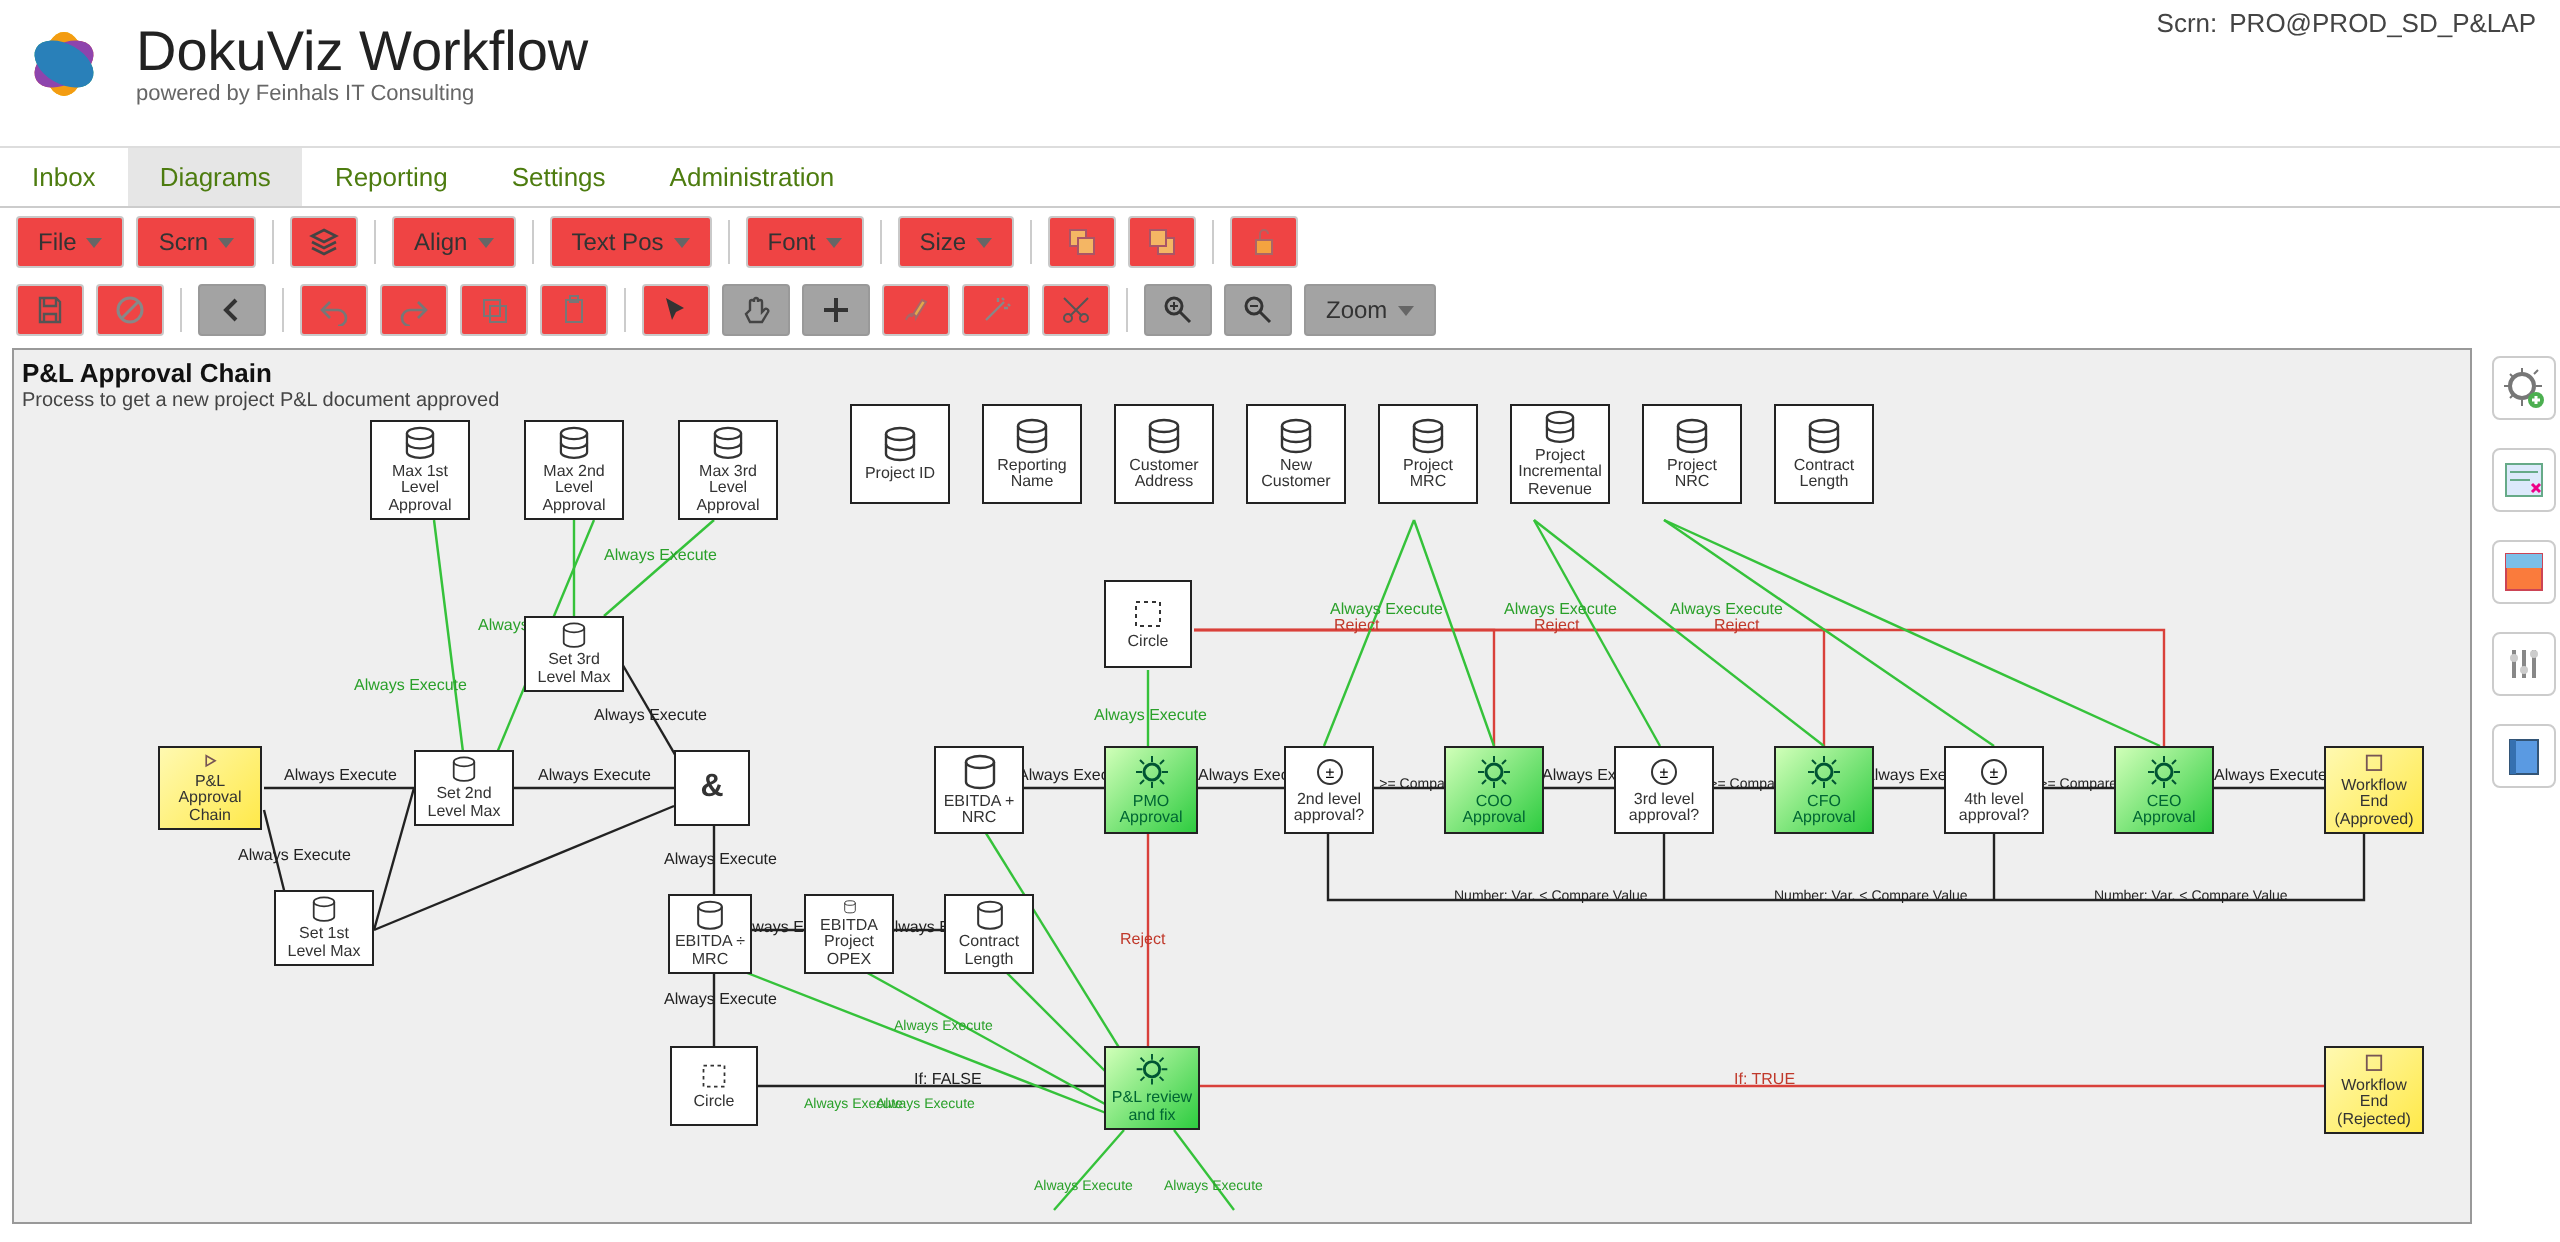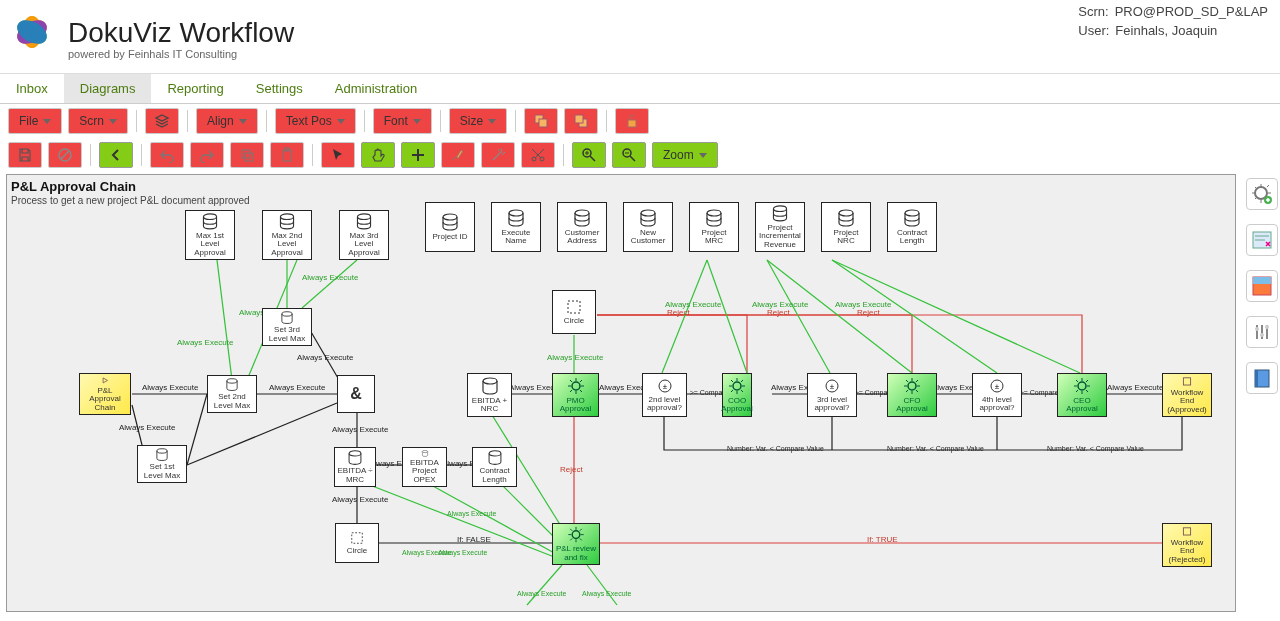--- a/index.html
+++ b/index.html
@@ -1,39 +1,39 @@
 <!DOCTYPE html>
 <html><head>
 <meta charset="utf-8">
 <style>
 html,body{margin:0;padding:0;font-family:"Helvetica Neue",Arial,sans-serif;font-size:13px;color:#333;background:#fff;width:1280px;height:621px;overflow:hidden}
 *{box-sizing:border-box}
 
 #hdr{display:flex;align-items:flex-start;padding:4px 4px 0 4px;height:74px;border-bottom:1px solid #ddd}
-#logo-blk{display:flex;align-items:flex-end;gap:8px}
+#logo-blk{display:flex;align-items:center;gap:8px}
 #logo-mark{width:56px;height:56px;position:relative}
 #logo-mark svg{width:100%;height:100%}
 #logo-txt{line-height:1}
 #logo-title{font-size:28px;font-weight:300;color:#222}
 #logo-sub{font-size:11px;color:#666;margin-top:2px}
 #hdr-right{margin-left:auto;text-align:left;font-size:13px;color:#444;padding-right:8px}
 #hdr-right .row{margin-bottom:4px;display:flex;align-items:center;gap:6px;justify-content:flex-end}
 #help{color:#d63384;font-weight:bold;display:inline-block;width:16px;height:16px;border:1.5px solid #d63384;border-radius:50%;text-align:center;line-height:14px;font-size:11px}
 #logout{background:#e6e6e6;border:1px solid #999;border-radius:3px;padding:3px 10px;cursor:pointer;font-size:12px}
 
 #nav{display:flex;height:30px;border-bottom:1px solid #ccc;background:#fff}
 #nav .tab{padding:0 16px;line-height:30px;color:#4d7c0f;cursor:pointer}
 #nav .tab.sel{background:#e6e6e6}
 
 .tbar{display:flex;align-items:center;gap:6px;padding:4px 8px;background:#fff}
 .tbar .btn{height:26px;padding:0 10px;background:#ef4444;border:1px solid #c9c9c9;border-radius:2px;display:flex;align-items:center;gap:5px;cursor:pointer;font-size:12px;color:#333}
 .tbar .btn.icon{width:34px;justify-content:center;padding:0}
 .tbar .btn .caret{width:0;height:0;border-left:4px solid transparent;border-right:4px solid transparent;border-top:5px solid #666}
 .tbar .sep{width:1px;height:22px;background:#ccc;margin:0 2px}
-.tbar .btn.sel{background:#84cc16;border-color:#999}
+.tbar .btn.sel{background:#a3a3a3;border-color:#999}
 .tbar svg{width:16px;height:16px}
 
 #cv-wrap{position:relative;margin:2px 44px 2px 6px;border:1px solid #999;height:438px;background:#efefef;overflow:hidden}
 #cv-title{position:absolute;left:4px;top:4px;font-size:13px;font-weight:bold;color:#111}
 #cv-sub{position:absolute;left:4px;top:20px;font-size:10px;color:#444}
 
 #rpal{position:absolute;right:2px;top:178px;display:flex;flex-direction:column;gap:14px}
 #rpal .p{width:32px;height:32px;border:1px solid #ccc;border-radius:4px;background:#fff;display:flex;align-items:center;justify-content:center;cursor:pointer}
 #rpal svg{width:22px;height:22px}
 
@@ -75,24 +75,20 @@
     </div>
     <div id="logo-txt">
       <div id="logo-title">DokuViz Workflow</div>
       <div id="logo-sub">powered by Feinhals IT Consulting</div>
     </div>
   </div>
   <div id="hdr-right">
     <div class="row" style="justify-content:flex-end">
       <span>Scrn:</span>
       <span>PRO@PROD_SD_P&amp;LAP</span>
-    </div>
-    <div class="row" style="justify-content:flex-start">
-      <span>User:</span>
-      <span>Feinhals, Joaquin</span>
     </div>
   </div>
 </div>
 
 <div id="nav">
   <div class="tab">Inbox</div>
   <div class="tab sel">Diagrams</div>
   <div class="tab">Reporting</div>
   <div class="tab">Settings</div>
   <div class="tab">Administration</div>
@@ -454,21 +450,21 @@
         <path d="M3 9a7 3 0 0 0 14 0"></path>
       </svg>
       <span class="lbl">Project ID</span>
     </div>
   <div class="node" style="left:484px;top:27px;width:50px;height:50px">
       <svg class="icon-db" viewBox="0 0 20 18">
         <ellipse cx="10" cy="4" rx="7" ry="3"></ellipse>
         <path d="M3 4v10a7 3 0 0 0 14 0V4"></path>
         <path d="M3 9a7 3 0 0 0 14 0"></path>
       </svg>
-      <span class="lbl">Execute Name</span>
+      <span class="lbl">Reporting Name</span>
     </div>
   <div class="node" style="left:550px;top:27px;width:50px;height:50px">
       <svg class="icon-db" viewBox="0 0 20 18">
         <ellipse cx="10" cy="4" rx="7" ry="3"></ellipse>
         <path d="M3 4v10a7 3 0 0 0 14 0V4"></path>
         <path d="M3 9a7 3 0 0 0 14 0"></path>
       </svg>
       <span class="lbl">Customer Address</span>
     </div>
   <div class="node" style="left:616px;top:27px;width:50px;height:50px">
@@ -587,21 +583,21 @@
       </svg>
       <span class="lbl">PMO Approval</span>
     </div>
   <div class="node" style="left:635px;top:198px;width:45px;height:44px">
       <svg width="16" height="16" viewBox="0 0 16 16">
         <circle cx="8" cy="8" r="6" fill="none" stroke="#333"></circle>
         <text x="8" y="11" font-size="8" text-anchor="middle">±</text>
       </svg>
       <span class="lbl">2nd level approval?</span>
     </div>
-  <div class="node green" style="left:715px;top:198px;width:30px;height:44px">
+  <div class="node green" style="left:715px;top:198px;width:50px;height:44px">
       <svg width="18" height="18" viewBox="0 0 18 18">
         <circle cx="9" cy="9" r="4" fill="none" stroke="#053" stroke-width="1.5"></circle>
         <path d="M9 1v3M9 14v3M1 9h3M14 9h3M3 3l2 2M13 13l2 2M3 15l2-2M13 5l2-2" stroke="#053"></path>
       </svg>
       <span class="lbl">COO Approval</span>
     </div>
   <div class="node" style="left:800px;top:198px;width:50px;height:44px">
       <svg width="16" height="16" viewBox="0 0 16 16">
         <circle cx="8" cy="8" r="6" fill="none" stroke="#333"></circle>
         <text x="8" y="11" font-size="8" text-anchor="middle">±</text>

